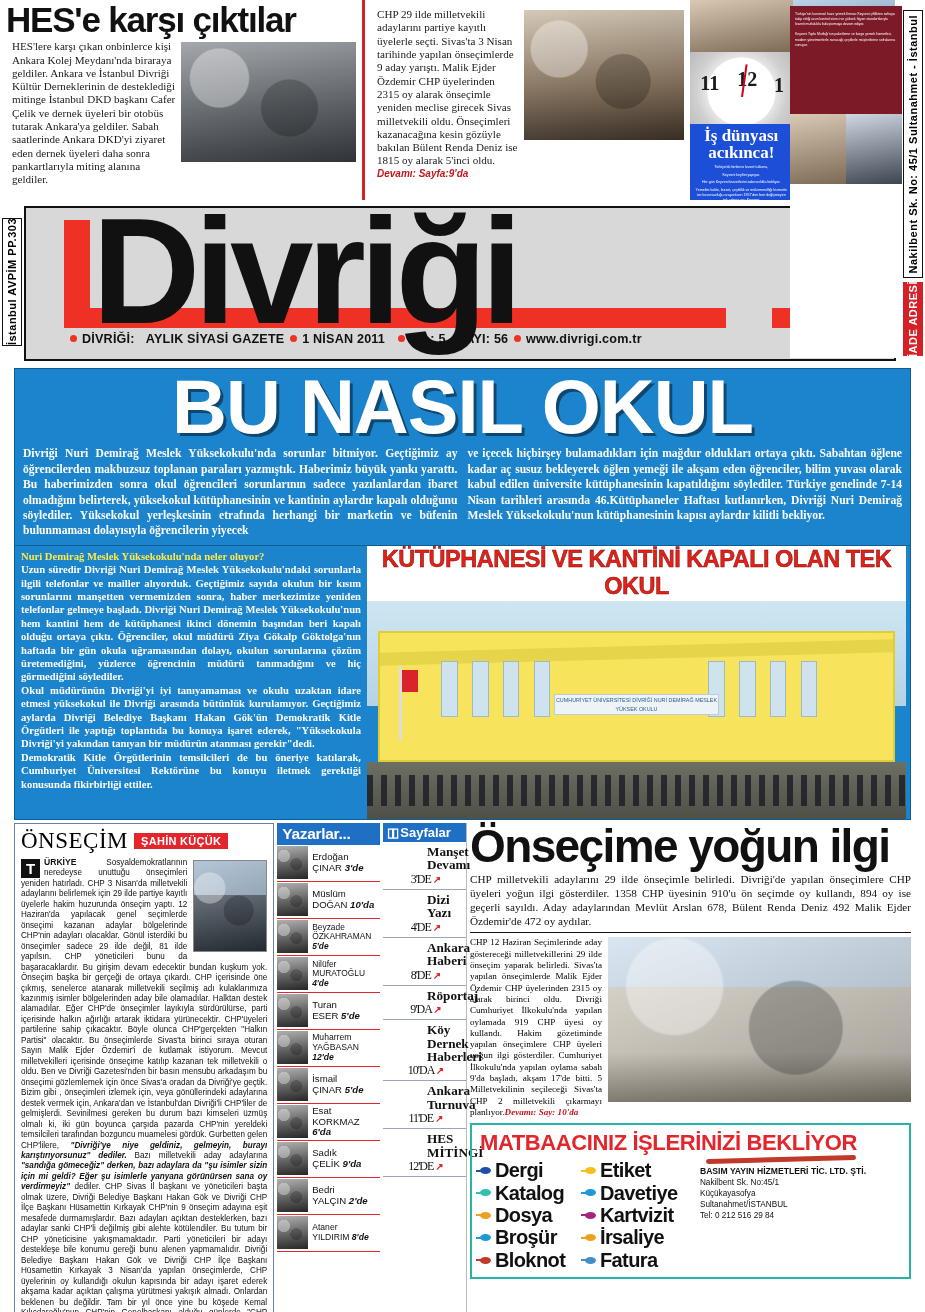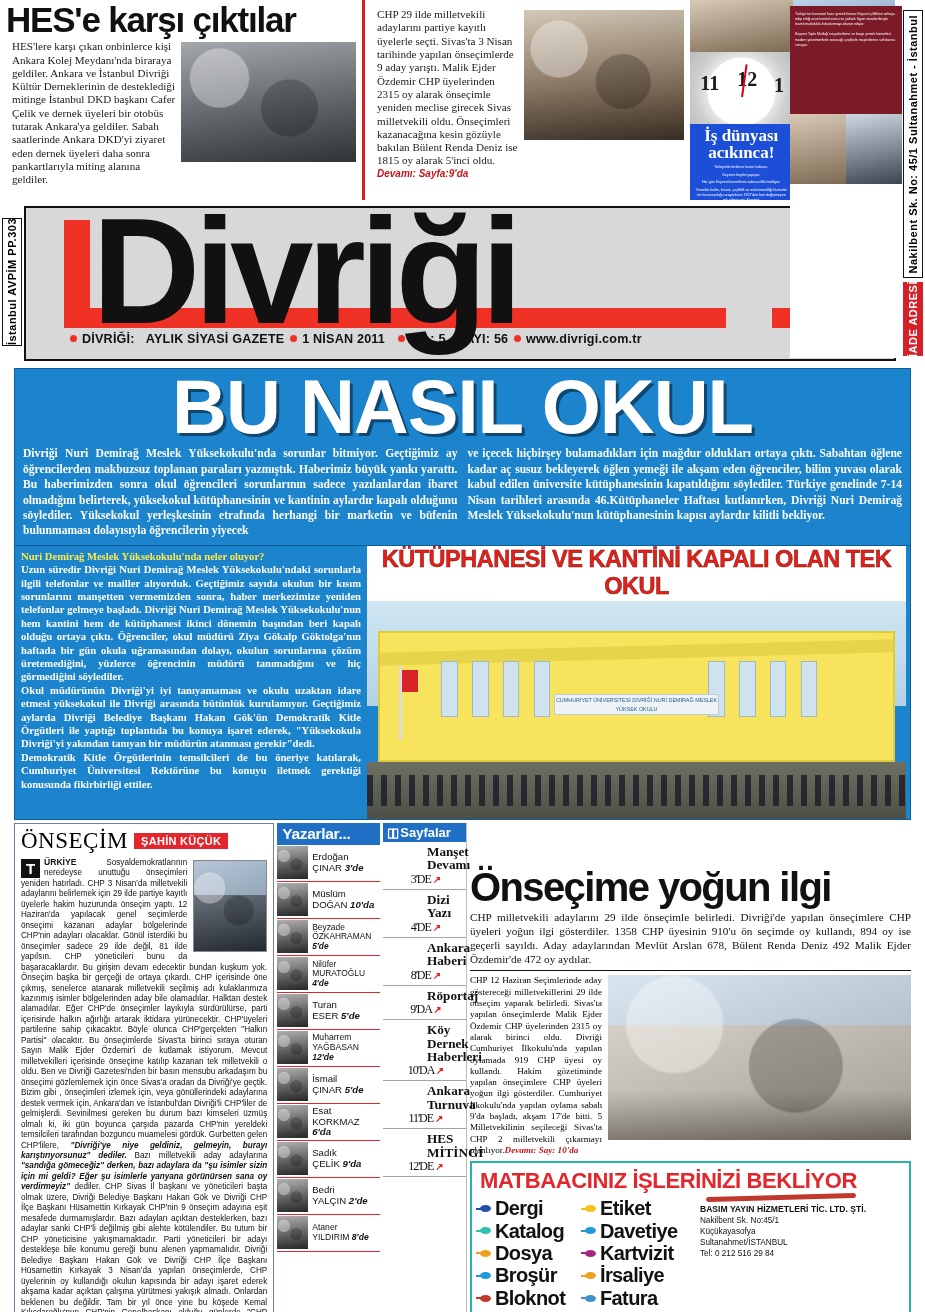--- a/index.html
+++ b/index.html
@@ -145,21 +145,21 @@
 
   .sayfalar { width:84px; border-right:1px solid #bbb; }
   .sf-head { background:#1f6fc4; color:#fff; font-weight:bold; font-size:13px; padding:2px 4px; }
   .sf-head .bars { letter-spacing:-2px; margin-right:3px; }
   .sf-item { border-bottom:1.5px solid #9aa6b8; padding:3px 4px 2px 6px; }
   .sf-label { font-family:"Liberation Serif", serif; font-size:13.2px; font-weight:bold; line-height:1.02; color:#111;margin-left:38px;}
   .sf-page { font-family:"Liberation Serif", serif; font-size:12px; letter-spacing:-1px; color:#111; text-align:center;}
   .sf-arrow { color:#e3262c; font-weight:bold; font-size:10px; }
 
   .rightcol { width:455px; }
-  .rc-head { font-size:40px; font-weight:bold; letter-spacing:-1.6px; line-height:1; color:#111;margin-top:44px; }
+  .rc-head { font-size:46px; font-weight:bold; letter-spacing:-1.6px; line-height:1; color:#111; }
   .rc-lead { font-family:"Liberation Serif", serif; font-size:11.2px; line-height:1.26; color:#111;
              text-align:justify; border-bottom:1px solid #111; padding:3px 0 4px 0; }
   .rc-body { display:flex; gap:6px; margin-top:4px; }
   .rc-text { width:132px; font-family:"Liberation Serif",serif; font-size:9.1px; line-height:1.245; text-align:justify; }
   .rc-photo { flex:1; height:165px; }
   .rc-dev { color:#c4161c; font-weight:bold; font-style:italic; }
 
   
   .matbaa { border:2px solid #27b3a6; margin-top:5px; padding:5px 8px 6px 8px; }
   .mt-title { color:#e3262c; font-weight:bold; font-size:22px; letter-spacing:-0.4px; }

